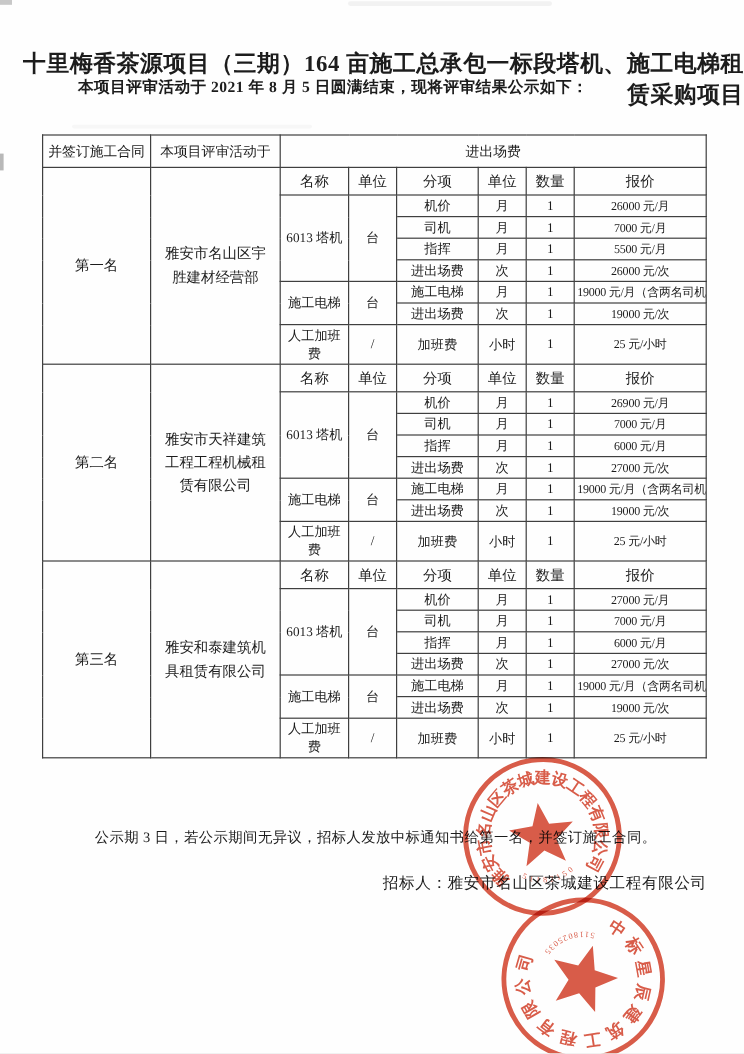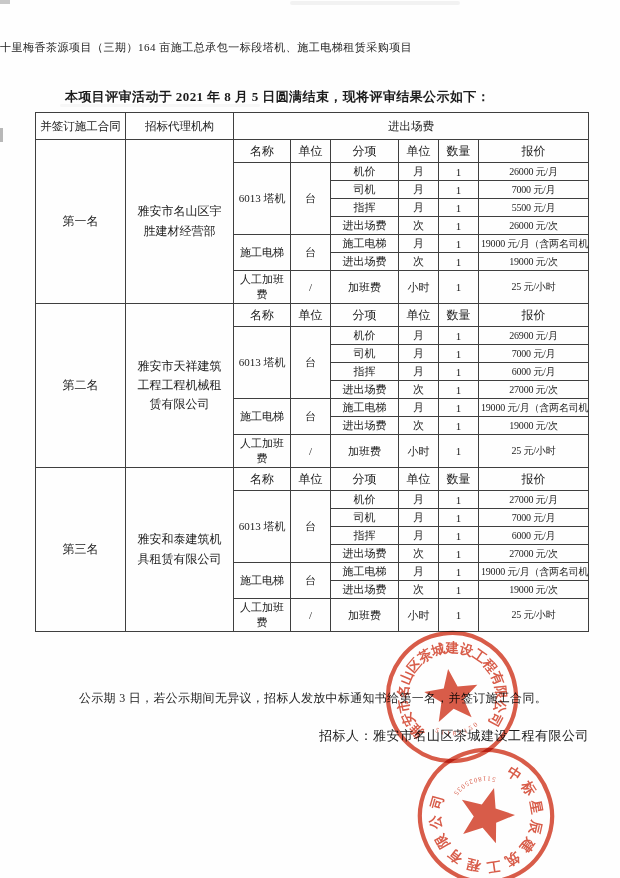--- a/index.html
+++ b/index.html
@@ -7,25 +7,25 @@
     position:relative;
     width:620px;height:878px;
     margin:0 auto;
     background:#fefefe;
     font-family:"Liberation Serif","DejaVu Serif",serif;
     color:#1c1c1c;
     overflow:hidden;
   }
   .title{
     position:absolute;top:40px;left:0;right:0;
-    text-align:left;
-    font-size:11px;font-weight:normal;letter-spacing:.5px;
+    text-align:right;
+    font-size:19px;font-weight:bold;letter-spacing:.5px;
   }
   .intro{
-    position:absolute;top:88px;left:35px;right:30px;
+    position:absolute;top:64px;left:35px;right:30px;
     font-size:13px;font-weight:bold;letter-spacing:.4px;
     text-indent:30px;
   }
   table.bid-table{
     position:absolute;top:112px;left:35px;
     width:553px;
     border-collapse:collapse;
     table-layout:fixed;
     font-size:11px;
   }
@@ -83,21 +83,21 @@
         <col style="width:57px">
         <col style="width:40px">
       <col style="width:68px">
         <col style="width:40px">
         <col style="width:40px">
         <col style="width:110px">
     </colgroup>
     <tbody id="bid-tbody">
       <tr class="head">
         <td>并签订施工合同</td>
-        <td>招标代理机构</td>
+        <td>本项目评审活动于</td>
         <td colspan="6">进出场费</td>
       </tr>
     <tr class="sub">
           <td rowspan="8" class="rank">第一名</td>
           <td rowspan="8" class="company">雅安市名山区宇胜建材经营部</td>
           <td>名称</td>
           <td>单位</td>
           <td>分项</td>
           <td>单位</td>
           <td>数量</td>

